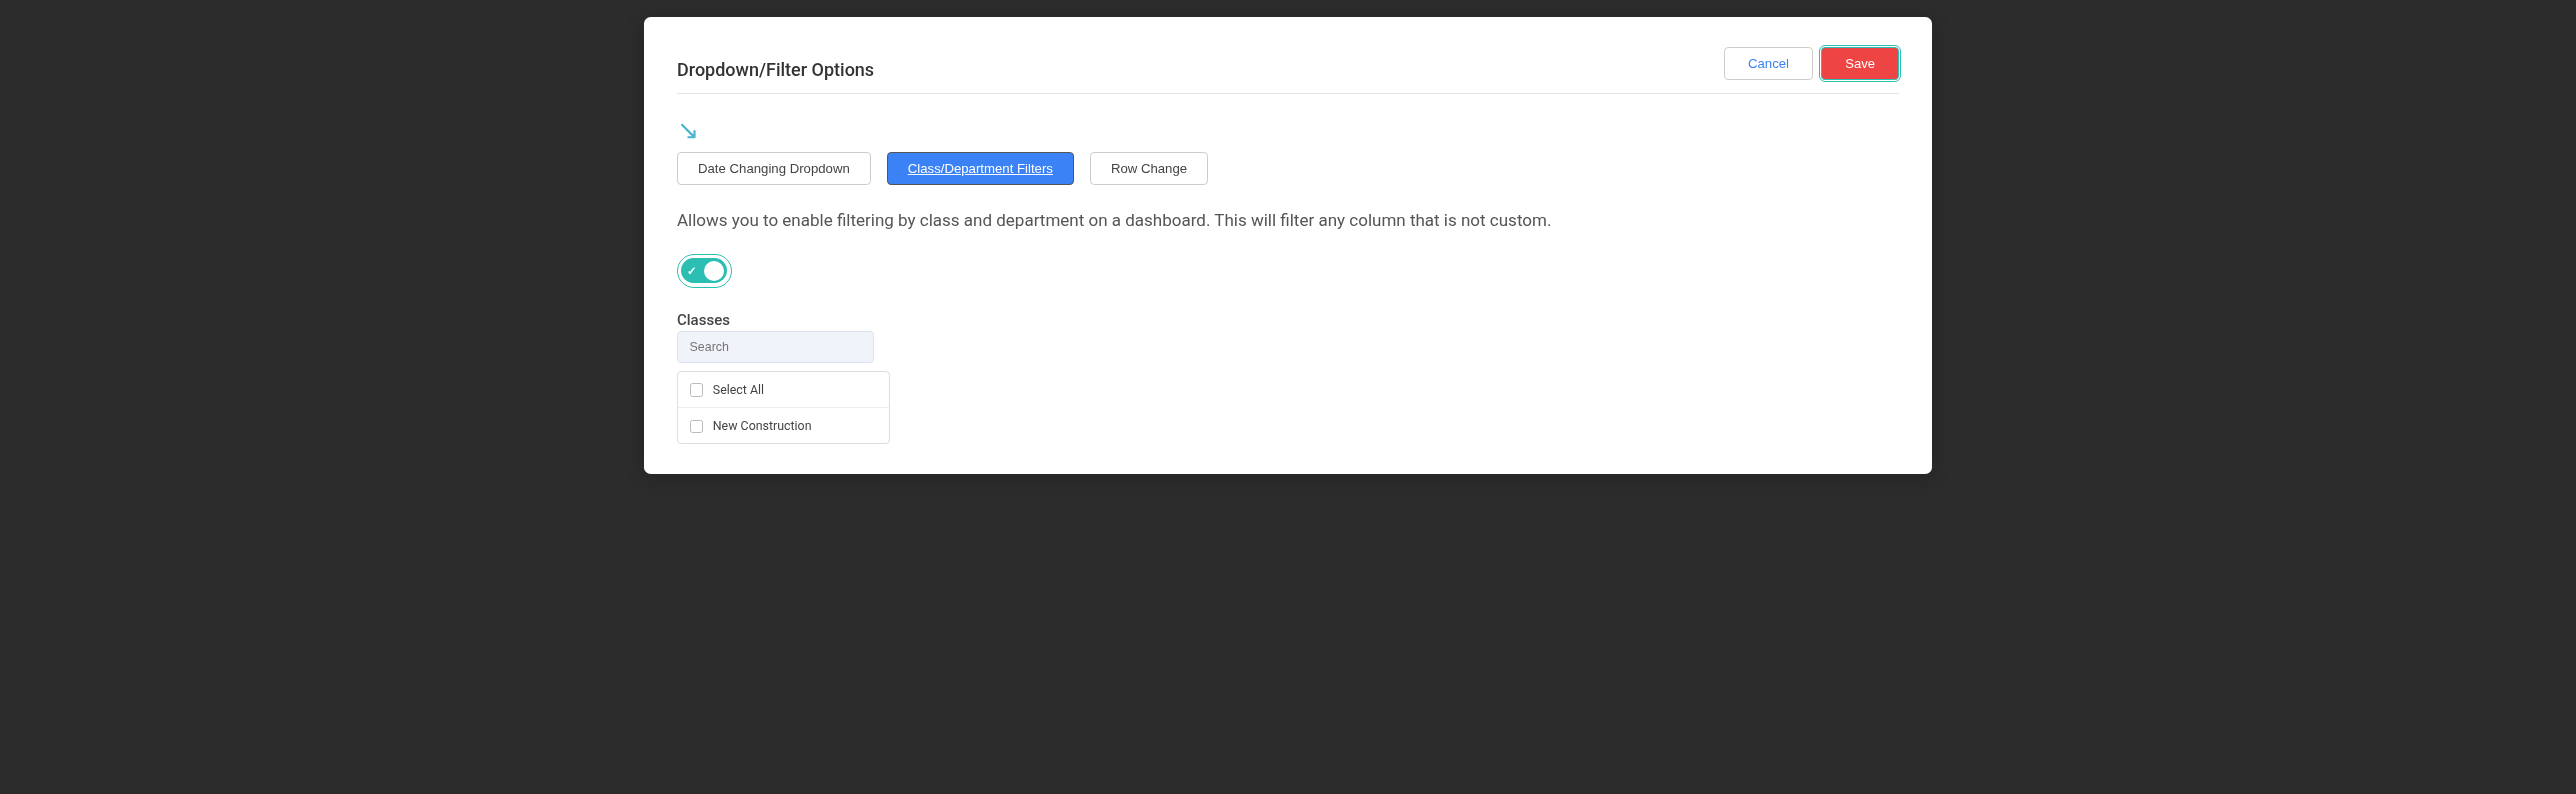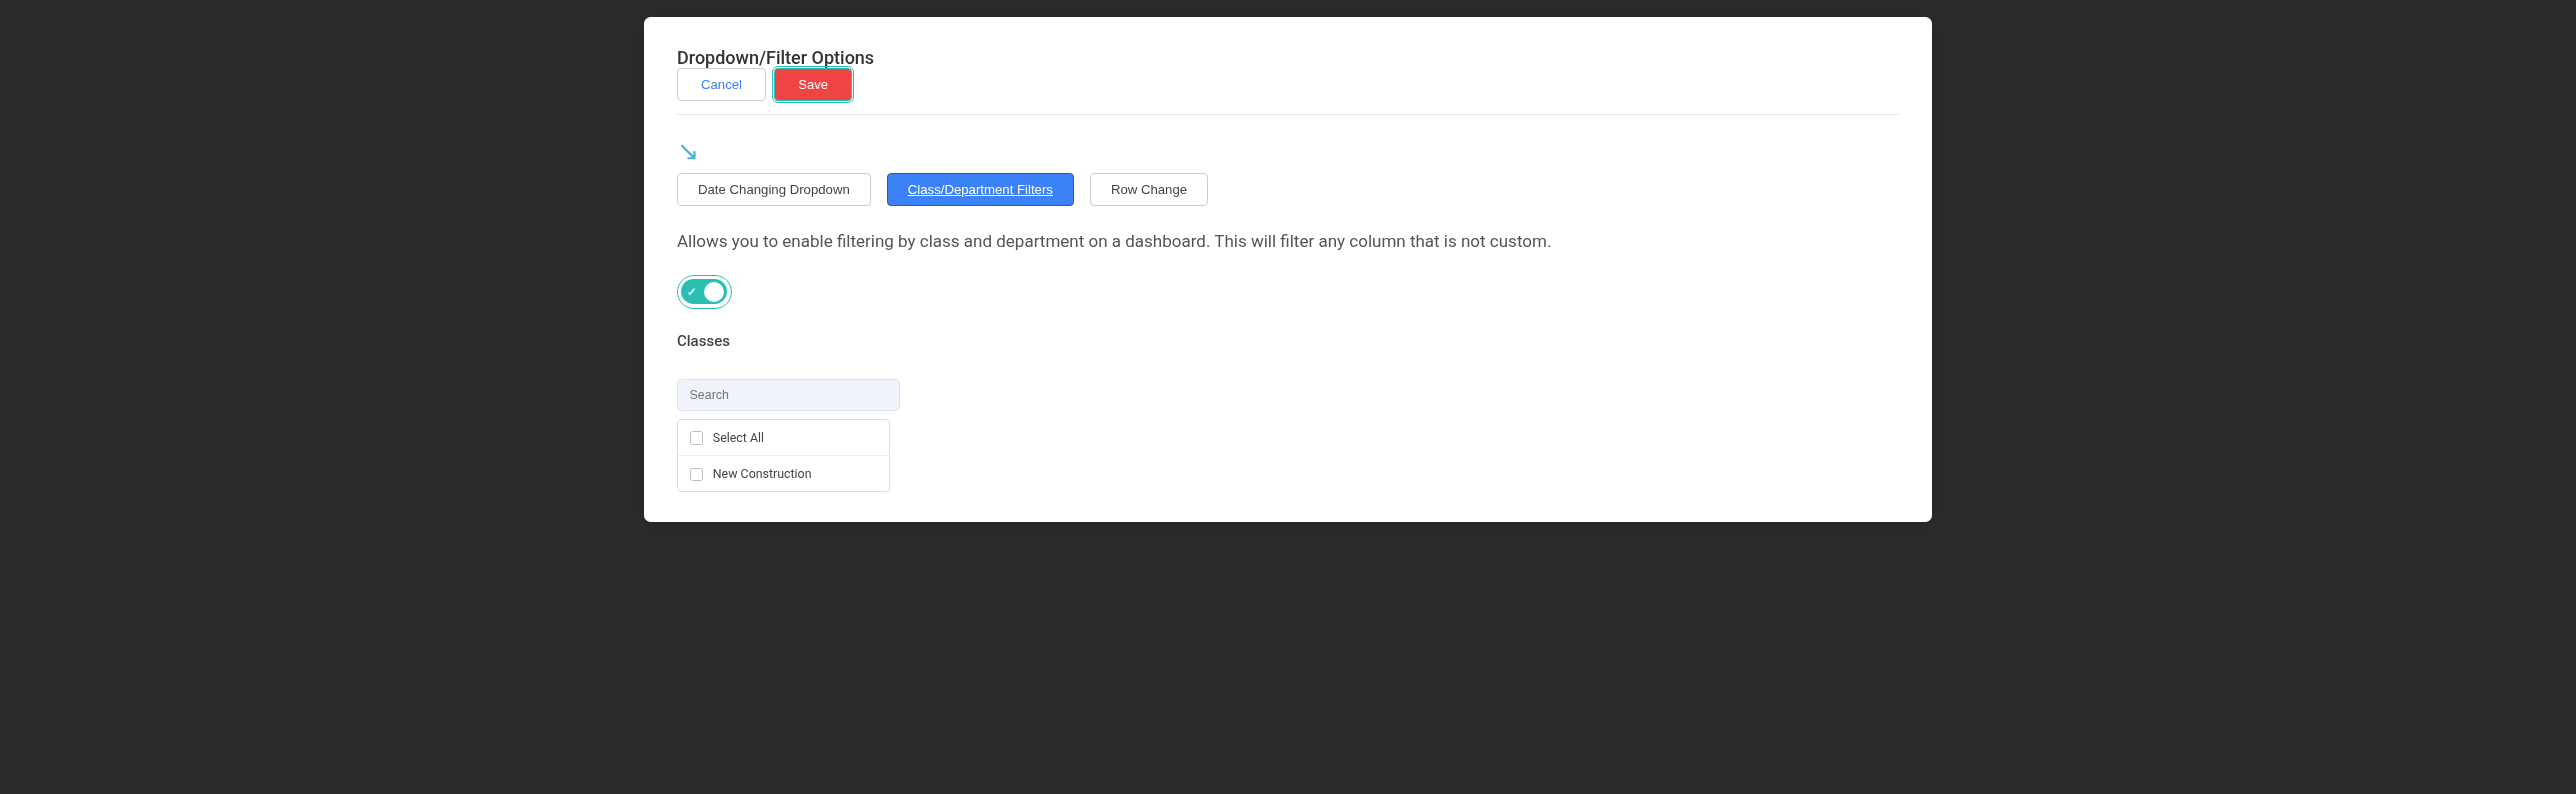--- a/index.html
+++ b/index.html
@@ -25,23 +25,22 @@
       max-width: 1288px;
       padding: 30px 33px;
       position: relative;
       box-shadow: 0 3.3px 20px rgba(0,0,0,0.18);
       min-height: 396px;
     }
 
     .modal-header {
       display: flex;
       justify-content: space-between;
-      align-items: flex-start;
+      align-items: flex-end;
       margin-bottom: 0;
-      flex-direction: column;
     }
 
     .modal-title {
       font-size: 18px;
       font-weight: 500;
       color: #333;
     }
 
     .header-actions {
       display: flex;
@@ -167,25 +166,25 @@
       font-size: 11.6px;
       font-weight: bold;
       pointer-events: none;
       z-index: 1;
     }
 
     .section-title {
       font-size: 15px;
       font-weight: 500;
       color: #444;
-      margin-bottom: 29px;
+      margin-bottom: 2px;
     }
 
     .search-box {
-      width: 223px;
+      width: 197px;
       padding: 8.3px 11.6px;
       border: 1.2px solid #dde3ee;
       border-radius: 4.1px;
       font-size: 12.4px;
       color: #aaa;
       background: #f0f4fa;
       margin-bottom: 8.3px;
       display: block;
       outline: none;
     }

